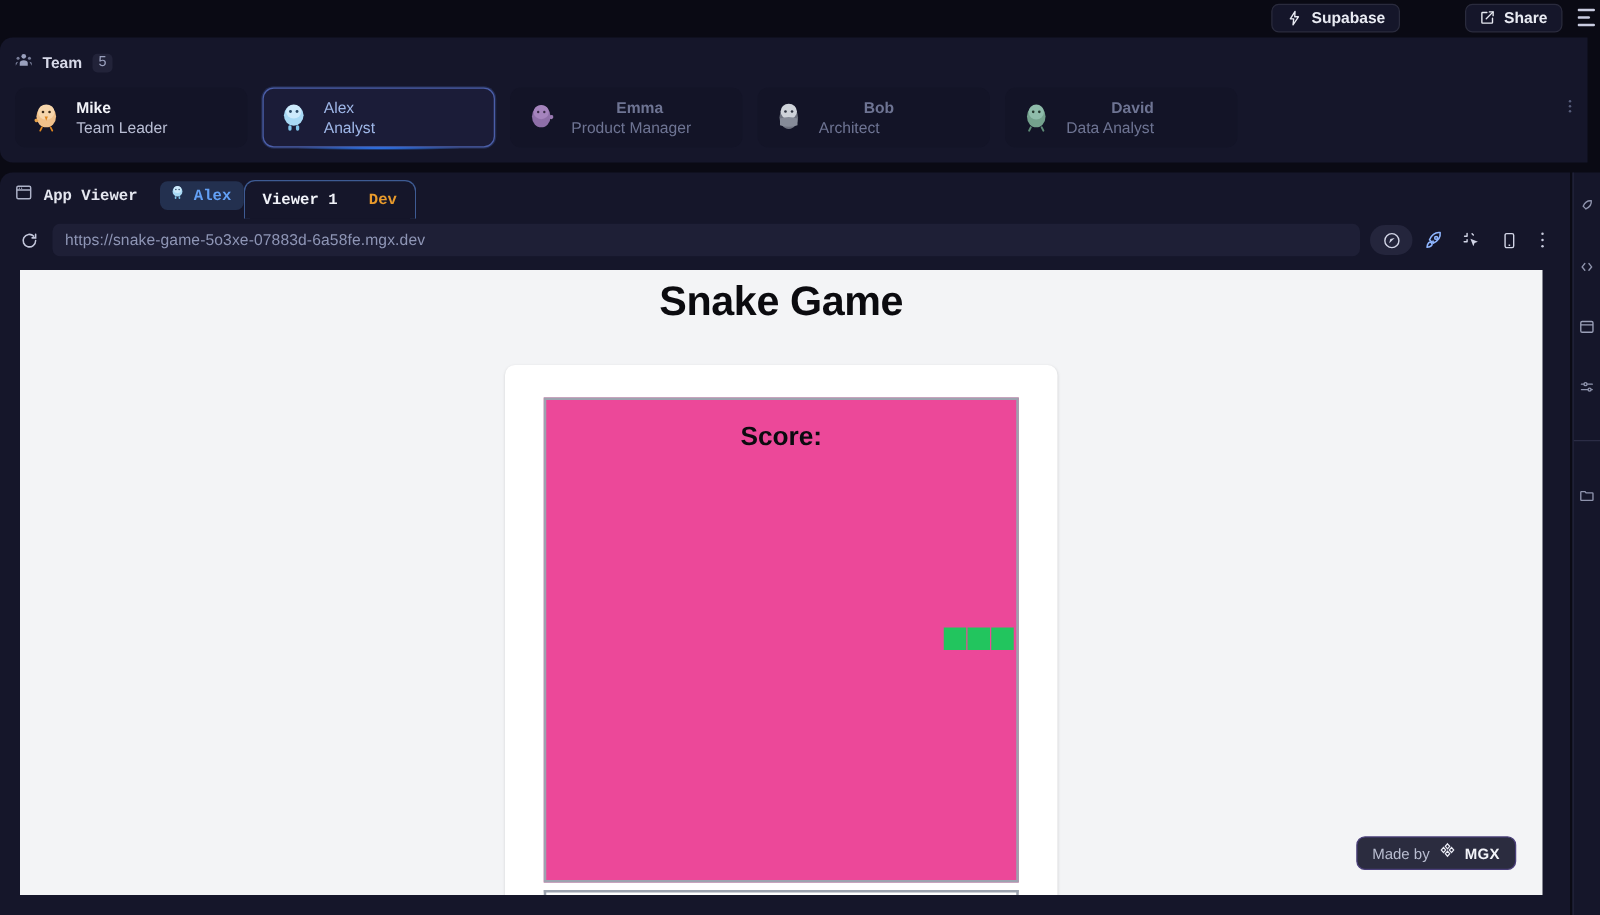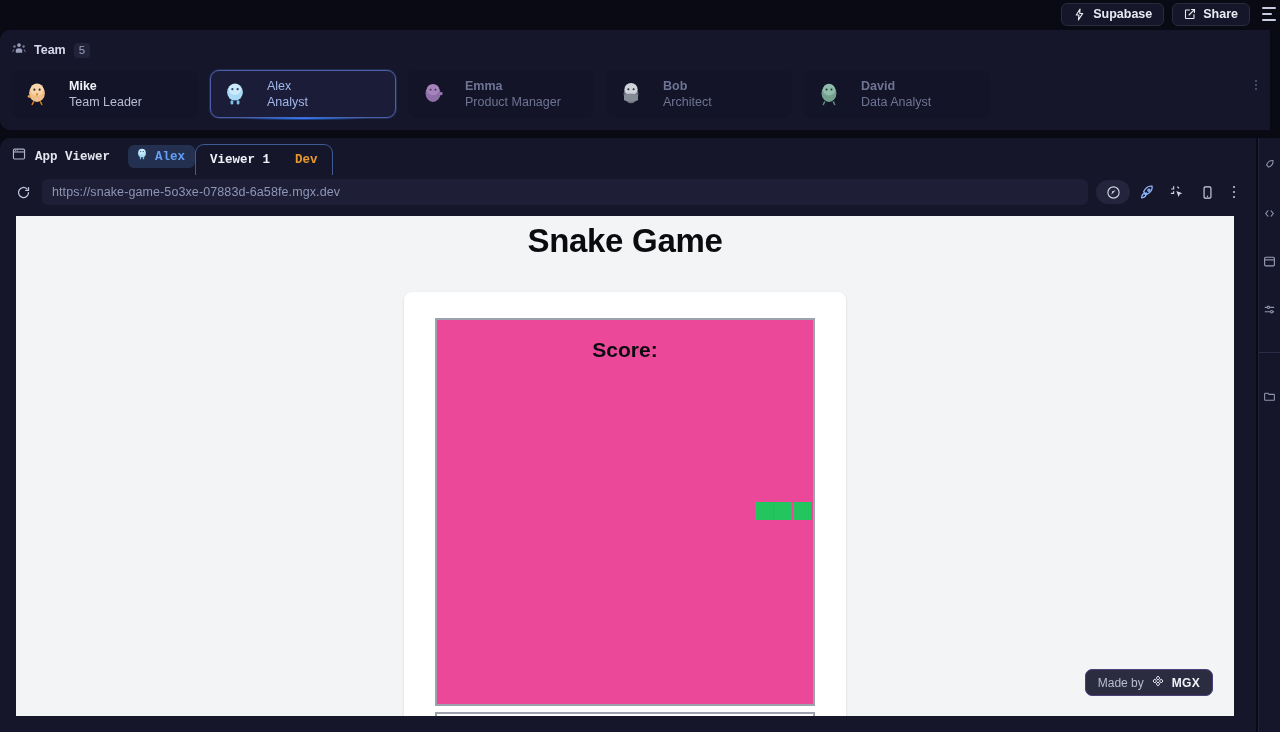--- a/index.html
+++ b/index.html
@@ -16,21 +16,21 @@
     position: absolute; top: 0; left: 0; width: 1280px; height: 28px;
     background: #0a0a14;
     display: flex; align-items: center; justify-content: flex-end;
     padding-right: 4px; gap: 8px;
   }
   .tbtn {
     display: flex; align-items: center; gap: 7px;
     height: 23px; padding: 0 11px;
     border: 1px solid #2a2b3d; border-radius: 6px;
     background: #15162a; color: #e8eaf2;
-    font-size: 12.5px; font-weight: bold; white-space: nowrap;
+    font-size: 12.5px; font-weight: bold; white-space: nowrap; margin-left: 44px;
   }
   .tbtn svg { display: block; }
   .hamburger {
     width: 14px; height: 22px; display: flex; flex-direction: column;
     justify-content: center; gap: 4px; margin-left: 4px; overflow: hidden;
   }
   .hamburger i { display: block; height: 2px; background: #c9cce0; border-radius: 1px; }
   .hamburger i:nth-child(1) { width: 14px; }
   .hamburger i:nth-child(2) { width: 10px; }
   .hamburger i:nth-child(3) { width: 14px; }
@@ -44,37 +44,37 @@
   .team-head { display: flex; align-items: center; gap: 8px; height: 16px; }
   .team-label { font-size: 12.5px; color: #d7d9e8; font-weight: bold; }
   .team-count {
     font-size: 11.5px; color: #9aa0bd; background: #222339;
     border-radius: 4px; padding: 1px 5px; line-height: 13px;
   }
   .team-cards { display: flex; gap: 12px; margin-top: 12px; }
   .member {
     position: relative; width: 186px; height: 48px;
     background: #131427; border: 1px solid transparent; border-radius: 9px;
-    display: flex; align-items: center; gap: 18px; padding-left: 10px;
+    display: flex; align-items: center; gap: 10px; padding-left: 10px;
   }
   .member.active {
     background: #1b1c38; border: 1px solid #4b5ea8;
     box-shadow: 0 0 0 1px rgba(80,110,200,.25);
   }
   .member.active::after {
     content: ""; position: absolute; left: 28px; right: 28px; bottom: -3px;
     height: 3px; border-radius: 3px;
     background: radial-gradient(ellipse at center, #2f7dff 0%, rgba(47,125,255,0) 75%);
   }
   .avatar { width: 28px; height: 28px; flex: none; position: relative; }
   .avatar svg { display: block; }
   .m-text { display: flex; flex-direction: column; gap: 3px; }
   .m-name { font-size: 12.5px; font-weight: bold; color: #f2f3f8; line-height: 13px; }
   .m-role { font-size: 12.5px; color: #b9bed4; line-height: 13px; }
-  .member.dim .m-name { color: #6e7493; font-weight: bold; }
+  .member.dim .m-name { color: #6e7493; font-weight: bold; margin-left: 36px; }
   .member.dim .m-role { color: #6e7493; }
   .member.active .m-name { color: #9fb7e8; font-weight: normal; }
   .member.active .m-role { color: #9fb7e8; }
   .kebab { position: absolute; right: 8px; top: 50px; width: 12px;
            display: flex; flex-direction: column; align-items: center; gap: 2px; }
   .kebab i { width: 2px; height: 2px; border-radius: 50%; background: #565c7a; display: block; }
 
   
   .viewer {
     position: absolute; top: 138px; left: 0; width: 1256px; height: 594px;

